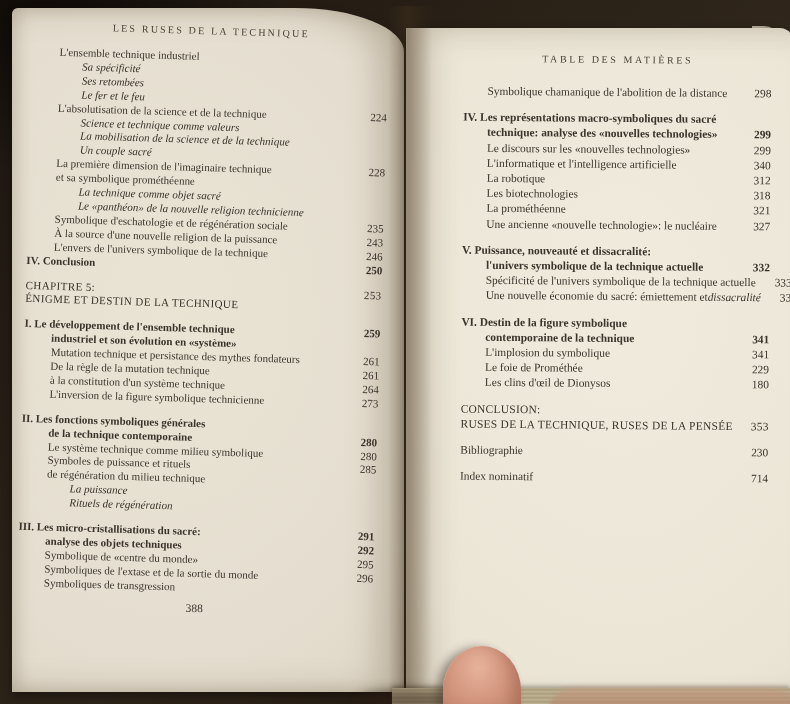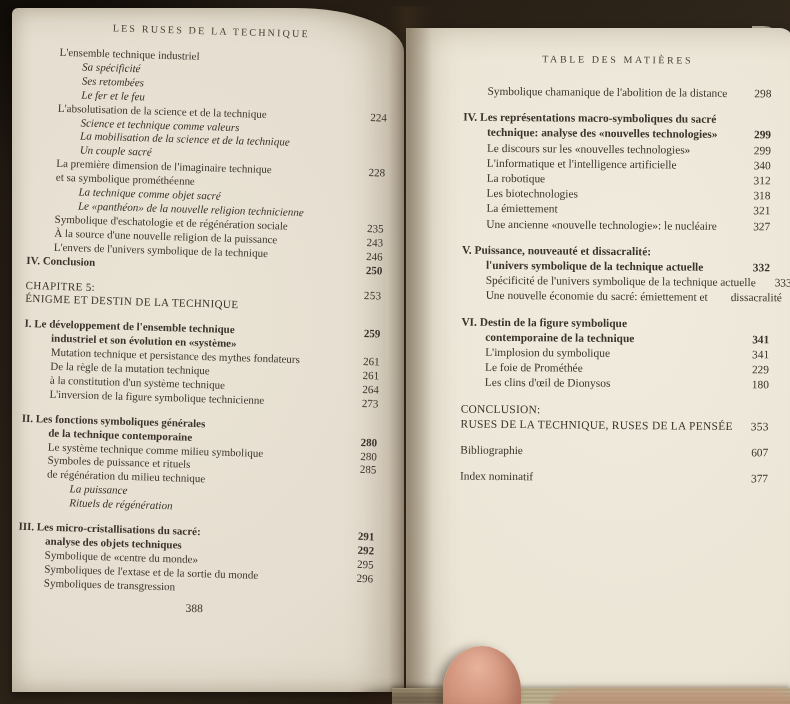--- a/index.html
+++ b/index.html
@@ -52,21 +52,21 @@
   .inner-r{padding:26px 26px 0 18px; transform:rotate(.5deg); transform-origin:50% 0;}
   .running-head{
     text-align:center; font-size:10px; letter-spacing:2.2px; color:#4a4136;
     margin-bottom:14px; white-space:nowrap;
   }
   .inner-r .running-head{margin-bottom:20px; letter-spacing:2.6px;}
   .row{display:flex; align-items:baseline; white-space:nowrap;}
   .inner-l .row{font-size:11px; line-height:13.9px;}
   .inner-r .row{font-size:11.4px; line-height:15.2px;}
   .t{}
-  .t2{margin-left:23px;}
+  .t2{font-style:italic;}
   .n{margin-left:auto; min-width:30px; text-align:right; flex-shrink:0; padding-left:6px;}
   .s-main{padding-left:27px;}
   .s-sub{padding-left:50px; font-style:italic;}
   .inner-r .s-main{padding-left:24px;}
   .s-sec0{font-weight:bold;}
   .s-sec1{font-weight:bold; padding-left:27px;}
   .inner-r .s-sec1{padding-left:24px;}
   .s-chap{letter-spacing:.4px;}
   .s-cap0{letter-spacing:.3px;}
   .s-plain0{}
@@ -280,21 +280,21 @@
         </div>
         <div class="row s-main">
           <span class="t">La robotique</span>
           <span class="n">312</span>
         </div>
         <div class="row s-main">
           <span class="t">Les biotechnologies</span>
           <span class="n">318</span>
         </div>
         <div class="row s-main">
-          <span class="t">La émiettement</span>
+          <span class="t">La prométhéenne</span>
           <span class="n">321</span>
         </div>
         <div class="row s-main">
           <span class="t">Une ancienne «nouvelle technologie»: le nucléaire</span>
           <span class="n">327</span>
         </div>
         <div class="gap"></div>
         <div class="row s-sec0">
           <span class="t">V. Puissance, nouveauté et dissacralité:</span>
           <span class="n"></span>
@@ -338,26 +338,26 @@
           <span class="t">CONCLUSION:</span>
           <span class="n"></span>
         </div>
         <div class="row s-cap0">
           <span class="t">RUSES DE LA TECHNIQUE, RUSES DE LA PENSÉE</span>
           <span class="n">353</span>
         </div>
         <div class="gap"></div>
         <div class="row s-plain0">
           <span class="t">Bibliographie</span>
-          <span class="n">607</span>
+          <span class="n">230</span>
         </div>
         <div class="gap"></div>
         <div class="row s-plain0">
           <span class="t">Index nominatif</span>
-          <span class="n">377</span>
+          <span class="n">714</span>
         </div>
       </div>
   </div>
 </div>
 
 <div class="gutter"></div>
 <div class="bottom-edge"></div>
 <div class="knuckle-shadow"></div>
 <div class="thumb"></div>
 <div class="finger-right"></div>

